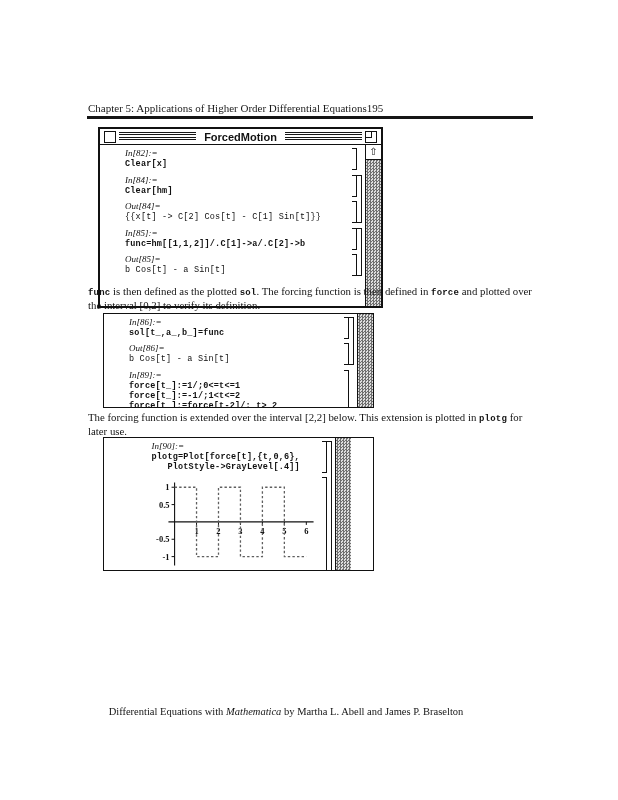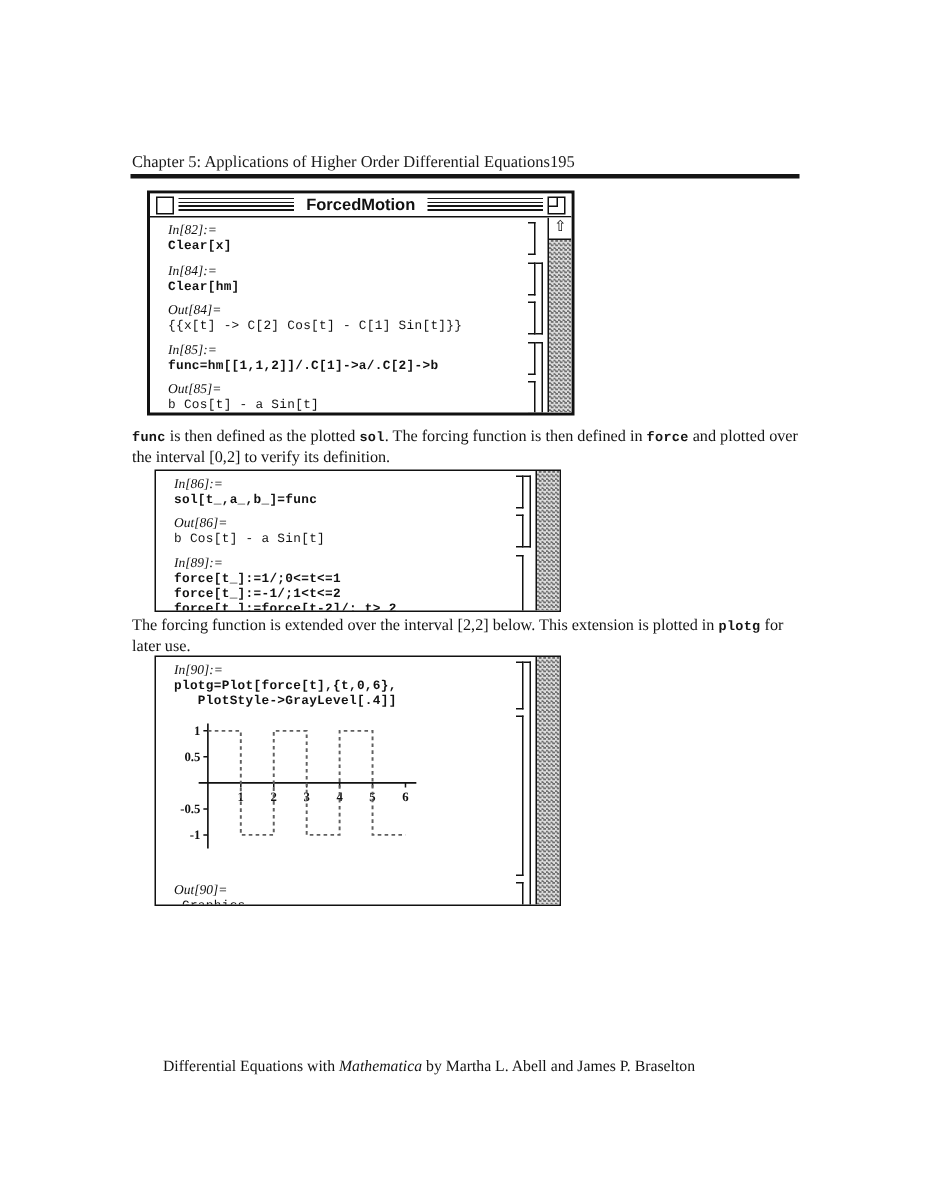--- a/index.html
+++ b/index.html
@@ -5,33 +5,33 @@
   html,body{margin:0;padding:0;background:#fff;}
   .page{position:relative;width:618px;height:800px;background:#fff;color:#111;overflow:hidden;}
 
   
   .pagehead{position:absolute;left:88px;top:102px;width:444px;display:flex;justify-content:flex-start;
             font:11px "Liberation Serif",serif;color:#1a1a1a;}
   .rule{position:absolute;left:87px;top:116px;width:446px;height:3px;background:#151515;}
 
   
   .window{position:absolute;background:#fff;border:2px solid #111;display:flex;flex-direction:column;box-sizing:border-box;overflow:hidden;}
-  #win1{left:98px;top:127px;width:285px;height:150px;}
+  #win1{left:98px;top:127px;width:285px;height:181px;}
   #win2{left:103px;top:313px;width:271px;height:95px;border-width:1.5px;}
-  #win3{left:103px;top:437px;width:271px;height:167px;border-width:1.5px;}
+  #win3{left:103px;top:437px;width:271px;height:134px;border-width:1.5px;align-items:center;}
 
   .titlebar{height:15px;border-bottom:1.6px solid #111;display:flex;align-items:center;padding:0 4px;gap:3px;background:#fff;flex:none;}
   .stripes{flex:1;height:9px;background:repeating-linear-gradient(to bottom,#161616 0 1px,#fff 1px 2.5px);}
   .closebox{width:10px;height:10px;border:1.4px solid #111;background:#fff;flex:none;}
   .zoombox{width:10px;height:10px;border:1.4px solid #111;background:#fff;flex:none;position:relative;}
   .zoombox::after{content:"";position:absolute;left:0;top:0;width:5px;height:5px;border-right:1.2px solid #111;border-bottom:1.2px solid #111;}
   .title{font:bold 11px "Liberation Sans",sans-serif;padding:0 5px;white-space:nowrap;}
 
   .win-body{flex:1;display:flex;overflow:hidden;min-height:0;}
-  .cells{flex:1;display:flex;flex-direction:column;padding-top:1px;min-width:0;}
+  .cells{flex:1;display:flex;flex-direction:column;padding-top:1px;min-width:0;padding-left:13px;}
 
   .group{display:flex;margin-bottom:1px;}
   .gcells{flex:1;display:flex;flex-direction:column;min-width:0;}
   .outer-col{width:8px;display:flex;flex-direction:column;flex:none;}
   .br{box-sizing:border-box;border:1.4px solid #111;border-left:none;}
   .br.inner{width:5px;flex:none;margin:2px 0 2px 2px;}
   .br.outer{width:5px;flex:1;margin:2px 0;}
 
   .cell{display:flex;}
   .cell-c{flex:1;padding:2px 0 3px 12px;min-width:0;}

